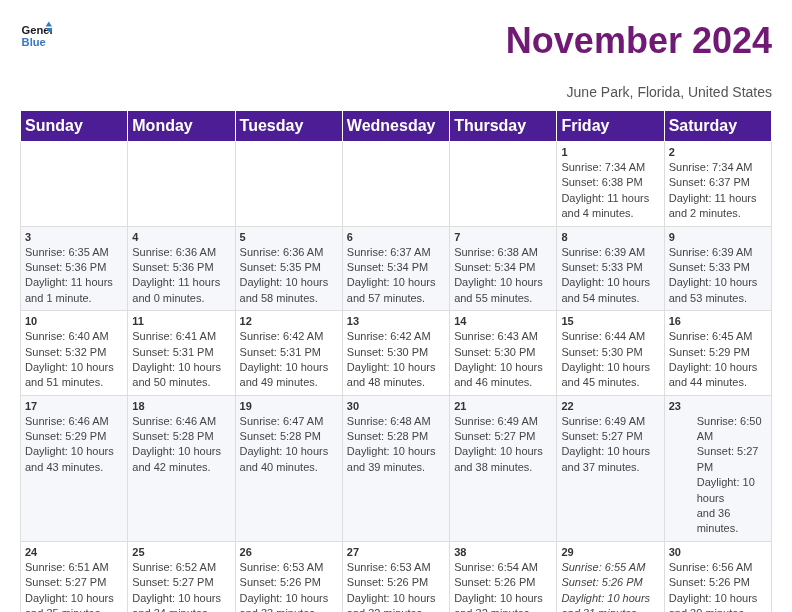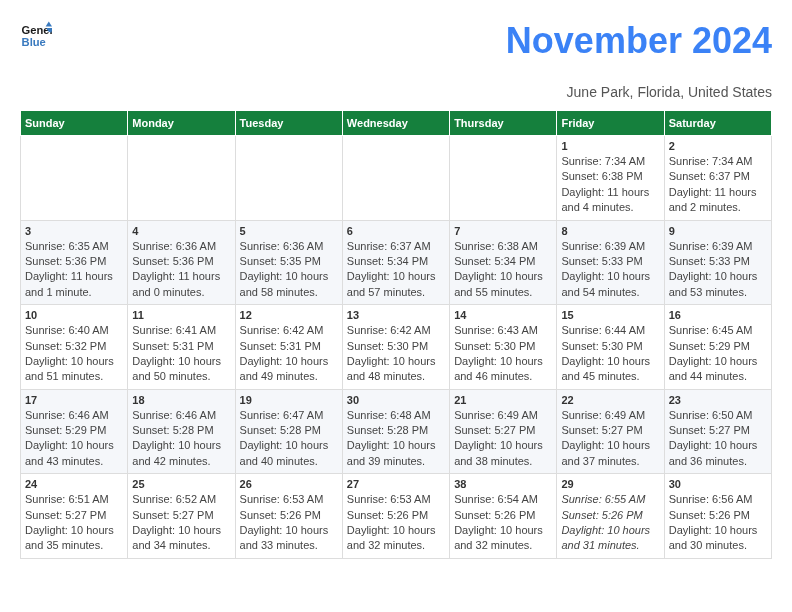--- a/index.html
+++ b/index.html
@@ -24,36 +24,36 @@
     .logo-icon {
       width: 32px;
       height: 32px;
     }
     .title-section {
       text-align: right;
     }
     .month-title {
       font-size: 36px;
       font-weight: bold;
-      color: #3b82f6;
+      color: #701a75;
     }
     .subtitle {
       font-size: 14px;
       color: #555;
       margin-top: 22px;
     }
     table {
       width: 100%;
       border-collapse: collapse;
       table-layout: fixed;
     }
     thead th {
-      background-color: #15803d;
+      background-color: #4c1d95;
       color: #fff;
-      font-size: 11px;
+      font-size: 16px;
       font-weight: bold;
       padding: 6px 4px;
       text-align: left;
       border: 1px solid #fff;
     }
     tbody td {
       vertical-align: top;
       padding: 4px;
       font-size: 9.5px;
       color: #333;
@@ -271,21 +271,21 @@
         </td>
         <td>
           <span class="day-num">22</span>
           <div class="day-info" style="white-space: pre-line;">Sunrise: 6:49 AM
 Sunset: 5:27 PM
 Daylight: 10 hours
 and 37 minutes.</div>
         </td>
         <td>
           <span class="day-num">23</span>
-          <div class="day-info" style="white-space: pre-line;">Sunrise: 6:50 AM
+          <div class="day-info" style="white-space: pre-line; margin-left: 28px;">Sunrise: 6:50 AM
 Sunset: 5:27 PM
 Daylight: 10 hours
 and 36 minutes.</div>
         </td>
       </tr>
       <tr>
         <td>
           <span class="day-num">24</span>
           <div class="day-info" style="white-space: pre-line;">Sunrise: 6:51 AM
 Sunset: 5:27 PM

